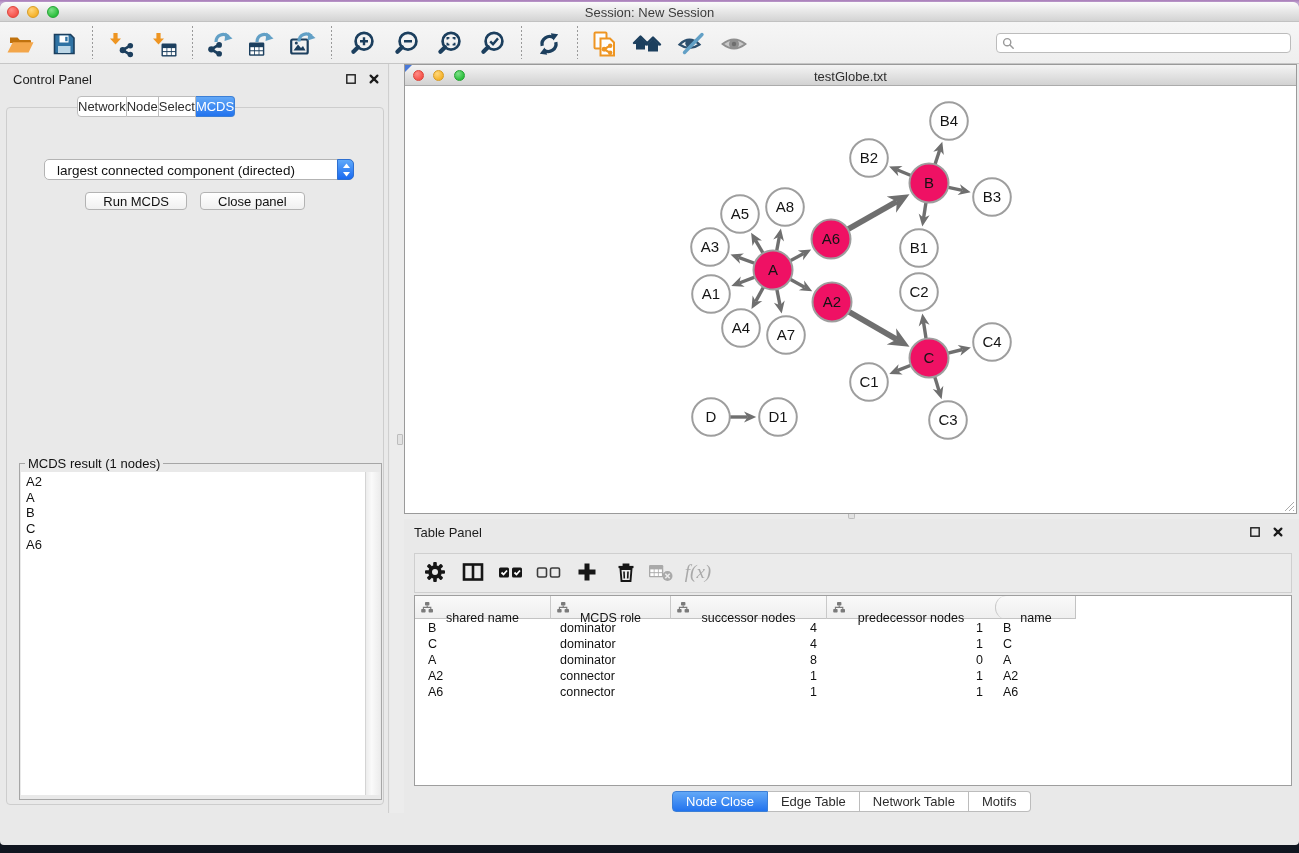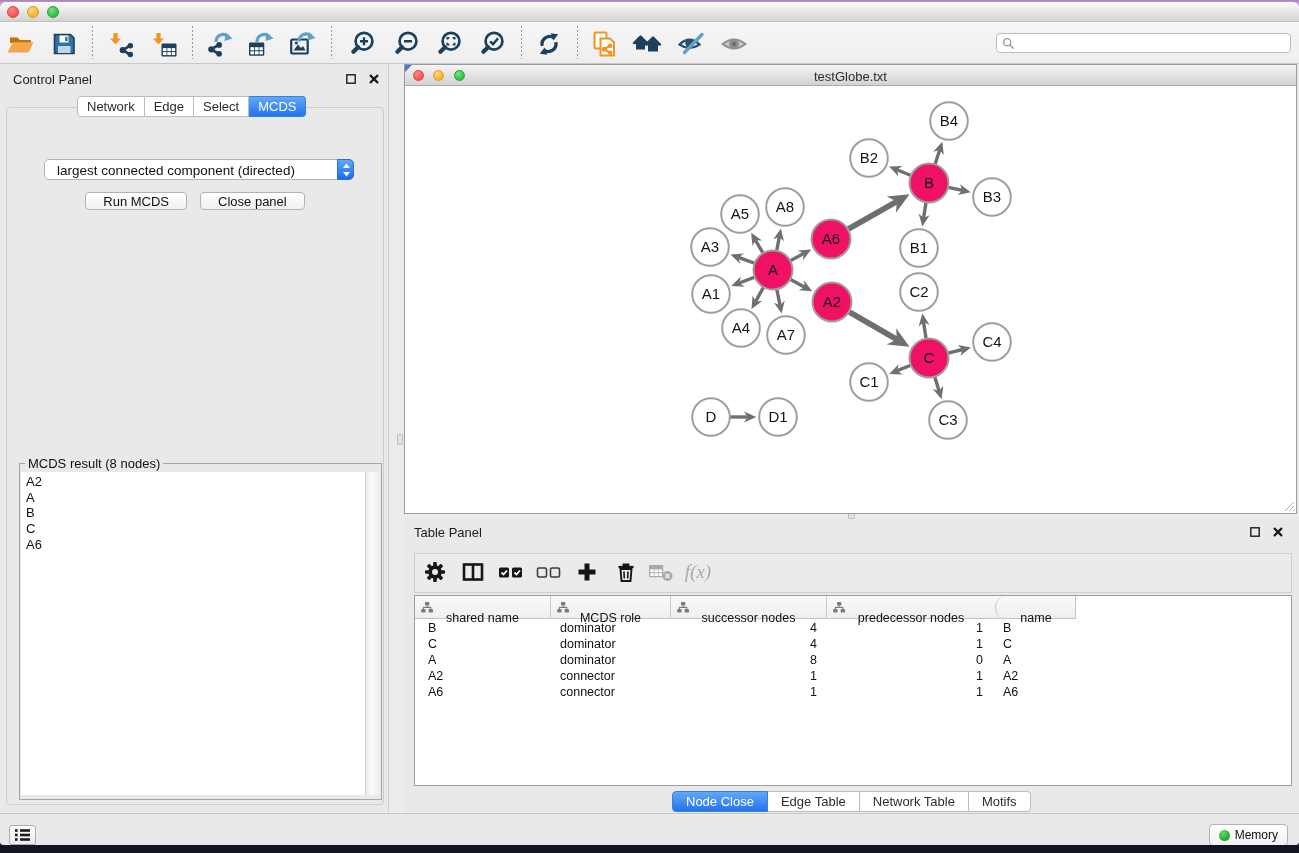--- a/index.html
+++ b/index.html
@@ -47,21 +47,21 @@
   
   .main { position:absolute; left:0; top:62px; width:1299px; height:749px; }
   
   .control-panel { position:absolute; left:0; top:0; width:389px; height:749px; background:#e9e9e9; border-right:1px solid #cfcfcf; }
   .panel-title { position:absolute; left:13px; top:8px; font-size:13px; color:#1d1d1d; }
   .panel-icons { position:absolute; top:9px; }
   .control-panel .panel-icons { right:7px; }
   .pi { display:inline-block; width:13px; height:12px; margin-left:6px; vertical-align:top; }
   .cp-tabs { position:absolute; left:77px; top:32px; height:21px; display:flex; z-index:2; }
   .seg { height:21px; background:#fff; border:1px solid #bcbcbc; border-left:none;
-         font-size:13px; color:#2d2d2d; display:flex; align-items:center; justify-content:center; padding:0 9px; }
+         font-size:13px; color:#2d2d2d; display:flex; align-items:center; justify-content:center; padding:0 0; }
   .seg:first-child { border-left:1px solid #bcbcbc; border-radius:4px 0 0 4px; }
   .seg:last-child { border-radius:0 4px 4px 0; }
   .seg.active { background:linear-gradient(#62a8f7,#2273ee); color:#fff; border-color:#3c7fd6; }
   .cp-inner { position:absolute; left:6px; top:43px; width:378px; height:698px;
     border:1px solid #cdcdcd; border-radius:4px; background:#e9e9e9; }
   .opt-label { position:absolute; left:0; width:100%; top:30px; text-align:center; font-size:13px; color:#1a1a1a; }
   .dropdown { position:absolute; left:37px; top:51px; width:310px; height:21px;
     background:#fff; border:1px solid #b3b3b3; border-radius:5px;text-align:center; }
   .dropdown .dd-text { position:absolute; left:12px; top:3px; font-size:13.5px; color:#111; white-space:nowrap; }
   .dd-stepper { position:absolute; right:-1px; top:-1px; width:17px; height:21px;
@@ -133,20 +133,21 @@
 </style>
 </head>
 <body>
 
 <div class="app-window">
 
   <div class="titlebar">
     <span class="tl red"></span>
     <span class="tl yellow"></span>
     <span class="tl green"></span>
+    <div class="title">Session: New Session</div>
   </div>
 
   <div class="toolbar" id="main-toolbar">
     <div class="search-field">
       <svg width="13" height="13" viewBox="0 0 13 13">
         <circle cx="5.2" cy="5.2" r="3.6" fill="none" stroke="#9a9a9a" stroke-width="1.4"></circle>
         <line x1="8" y1="8" x2="11.2" y2="11.2" stroke="#9a9a9a" stroke-width="1.5" stroke-linecap="round"></line>
       </svg>
       <input type="text" placeholder="" style="">
     </div>
@@ -326,41 +327,41 @@
       <div class="panel-icons">
         <span class="pi"><svg width="12" height="12" viewBox="0 0 12 12">
               <rect x="1.8" y="1.8" width="8.4" height="8.4" fill="none" stroke="#1c1c1c" stroke-width="1.4"></rect>
             </svg></span>
         <span class="pi"><svg width="12" height="12" viewBox="0 0 12 12">
               <path d="M2.6 2.6 L9.4 9.4 M9.4 2.6 L2.6 9.4" stroke="#1c1c1c" stroke-width="2.2" stroke-linecap="round"></path>
             </svg></span>
       </div>
       <div class="cp-tabs" id="cp-tabs">
           <div class="seg">Network</div>
-          <div class="seg">Edge</div>
+          <div class="seg">Node</div>
           <div class="seg">Select</div>
           <div class="seg active">MCDS</div>
         </div>
       <div class="cp-inner">
         <div class="dropdown">
           <span class="dd-text">largest connected component (directed)</span>
           <span class="dd-stepper">
             <svg width="11" height="16" viewBox="0 0 11 16">
               <path d="M5.5 1.5 L9 6 H2 Z" fill="#fff"></path>
               <path d="M5.5 14.5 L9 10 H2 Z" fill="#fff"></path>
             </svg>
           </span>
         </div>
         <div class="cp-buttons">
           <div class="push-btn">Run MCDS</div>
           <div class="push-btn">Close panel</div>
         </div>
         <div class="result-box">
           <div class="rb-border"></div>
-          <div class="rb-title">MCDS result (8 nodes)</div>
+          <div class="rb-title">MCDS result (1 nodes)</div>
           <div class="result-list">
             <div class="items" id="result-items">
                 <div>A2</div>
                 <div>A</div>
                 <div>B</div>
                 <div>C</div>
                 <div>A6</div>
               </div>
             <div class="result-scrollbar"></div>
           </div>
@@ -701,32 +702,14 @@
             <div class="seg active">Node Close</div>
             <div class="seg">Edge Table</div>
             <div class="seg">Network Table</div>
             <div class="seg">Motifs</div>
           </div>
       </div>
 
     </div>
   </div>
 
-  <div class="status-bar">
-    <div class="list-btn">
-      <svg width="17" height="14" viewBox="0 0 17 14">
-        <g fill="#1c1c1c">
-          <rect x="1" y="1.2" width="2.6" height="2.6"></rect>
-            <rect x="6" y="1.2" width="10" height="2.6"></rect>
-          <rect x="1" y="5.7" width="2.6" height="2.6"></rect>
-            <rect x="6" y="5.7" width="10" height="2.6"></rect>
-          <rect x="1" y="10.2" width="2.6" height="2.6"></rect>
-            <rect x="6" y="10.2" width="10" height="2.6"></rect>
-        </g>
-      </svg>
-    </div>
-    <div class="memory-btn">
-      <span class="memory-dot"></span>
-      <span>Memory</span>
-    </div>
-  </div>
 
 </div>
 
 </body></html>

